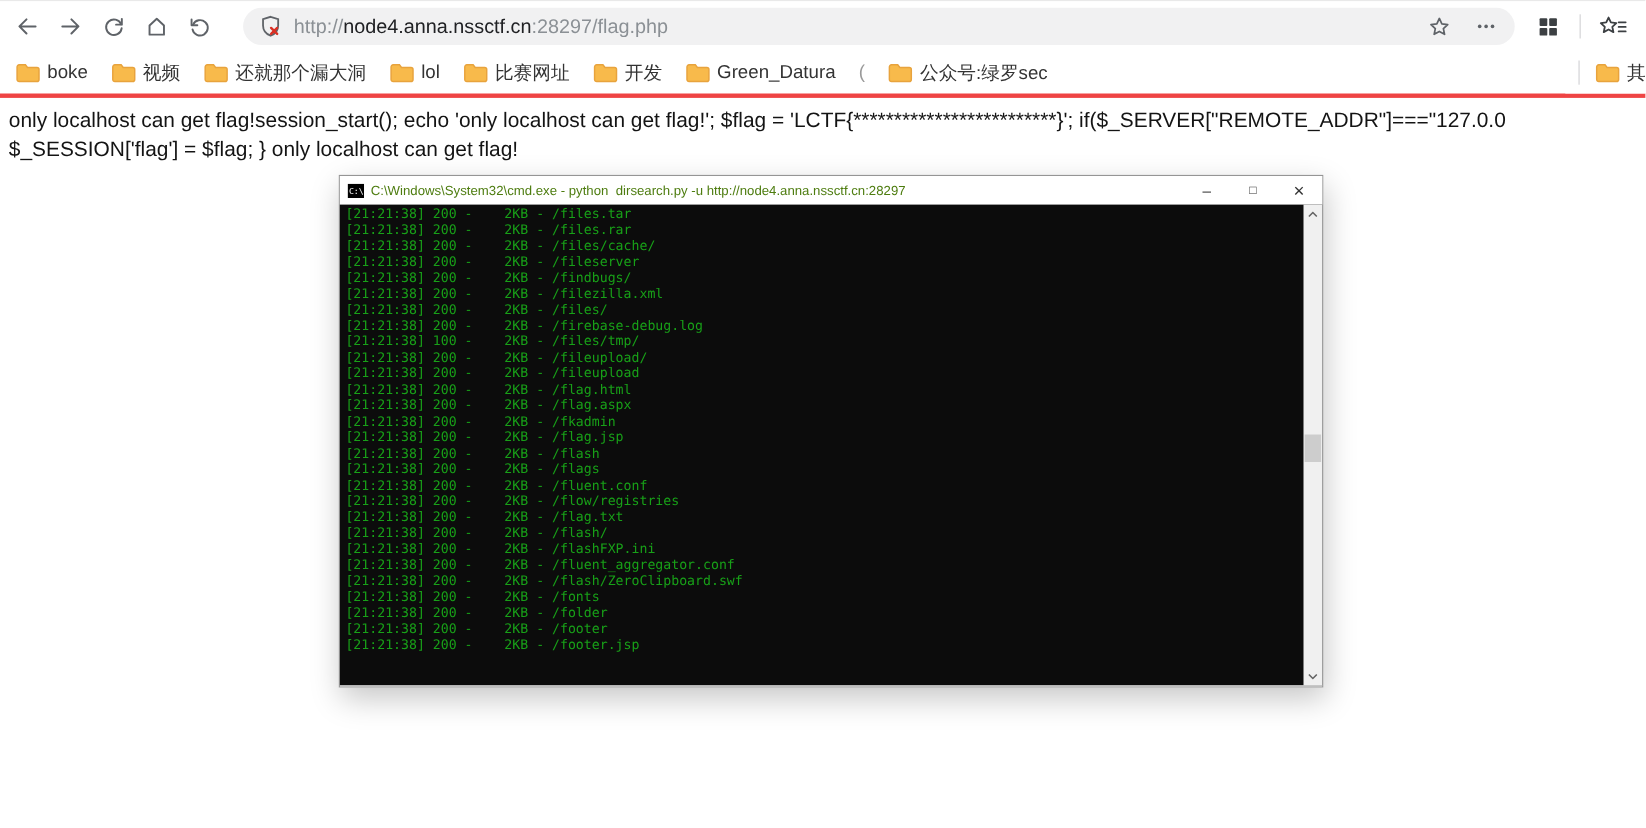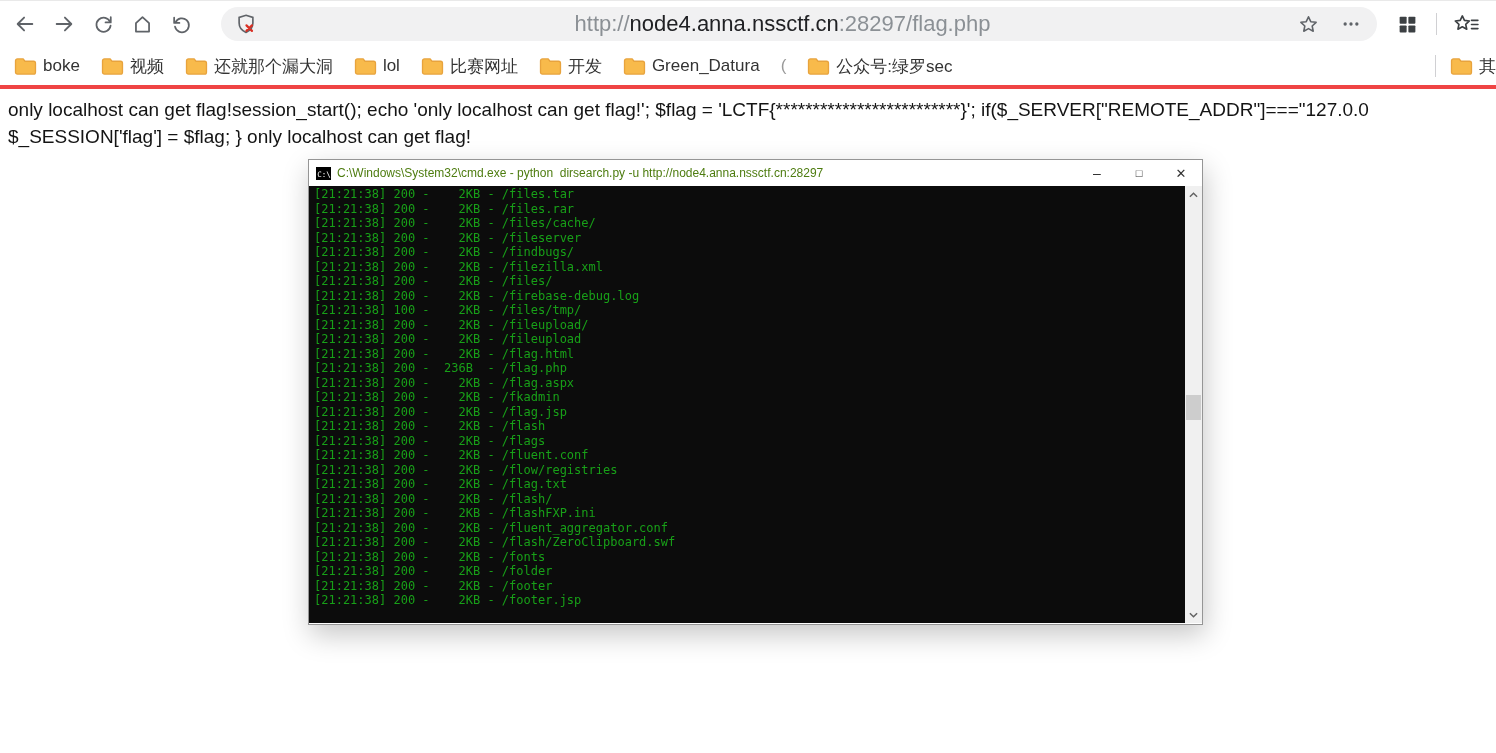--- a/index.html
+++ b/index.html
@@ -9,21 +9,21 @@
   
   .toolbar { height:47px; display:flex; align-items:center; padding-left:10px;
              border-top:1px solid #e9e9e9; background:#fff; }
   .nav-btn { width:30px; height:34px; margin-right:9px; display:flex;
              align-items:center; justify-content:center; flex:0 0 auto; cursor:pointer; }
   .nav-btn svg { stroke:#5f6368; fill:none; stroke-width:2; stroke-linecap:round; stroke-linejoin:round; }
 
   .urlbar { margin-left:16px; width:1156px; height:34px; background:#f1f1f2;
             border-radius:17px; display:flex; align-items:center; padding:0 12px; flex:0 0 auto; }
   .shield-wrap { width:26px; height:26px; display:flex; align-items:center; justify-content:center; flex:0 0 auto; }
-  .url-text { margin-left:8px; font-size:22px; color:#8b9095; white-space:nowrap; overflow:hidden; flex:1;text-align:center; }
+  .url-text { margin-left:8px; font-size:18px; color:#8b9095; white-space:nowrap; overflow:hidden; flex:1; }
   .url-text .host { color:#202124; }
   .urlbar-right { display:flex; align-items:center; gap:22px; margin-left:auto; padding-right:4px; }
 
   .right-icons { display:flex; align-items:center; flex:0 0 auto; }
   .v-divider { width:1px; height:22px; background:#d0d0d3; margin-left:18px; }
   .icon-btn { display:flex; align-items:center; justify-content:center; cursor:pointer; }
 
   
   .bookmarks { height:42px; display:flex; align-items:center; padding-left:14px;
                border-bottom:4px solid #ef4444; background:#fff; position:relative; }
@@ -238,21 +238,20 @@
         <div class="console-line">[21:21:38] 200 -    2KB - /files/cache/</div>
         <div class="console-line">[21:21:38] 200 -    2KB - /fileserver</div>
         <div class="console-line">[21:21:38] 200 -    2KB - /findbugs/</div>
         <div class="console-line">[21:21:38] 200 -    2KB - /filezilla.xml</div>
         <div class="console-line">[21:21:38] 200 -    2KB - /files/</div>
         <div class="console-line">[21:21:38] 200 -    2KB - /firebase-debug.log</div>
         <div class="console-line">[21:21:38] 100 -    2KB - /files/tmp/</div>
         <div class="console-line">[21:21:38] 200 -    2KB - /fileupload/</div>
         <div class="console-line">[21:21:38] 200 -    2KB - /fileupload</div>
         <div class="console-line">[21:21:38] 200 -    2KB - /flag.html</div>
-        <div class="console-line">[21:21:38] 200 -  236B  - /flag.php</div>
         <div class="console-line">[21:21:38] 200 -    2KB - /flag.aspx</div>
         <div class="console-line">[21:21:38] 200 -    2KB - /fkadmin</div>
         <div class="console-line">[21:21:38] 200 -    2KB - /flag.jsp</div>
         <div class="console-line">[21:21:38] 200 -    2KB - /flash</div>
         <div class="console-line">[21:21:38] 200 -    2KB - /flags</div>
         <div class="console-line">[21:21:38] 200 -    2KB - /fluent.conf</div>
         <div class="console-line">[21:21:38] 200 -    2KB - /flow/registries</div>
         <div class="console-line">[21:21:38] 200 -    2KB - /flag.txt</div>
         <div class="console-line">[21:21:38] 200 -    2KB - /flash/</div>
         <div class="console-line">[21:21:38] 200 -    2KB - /flashFXP.ini</div>

